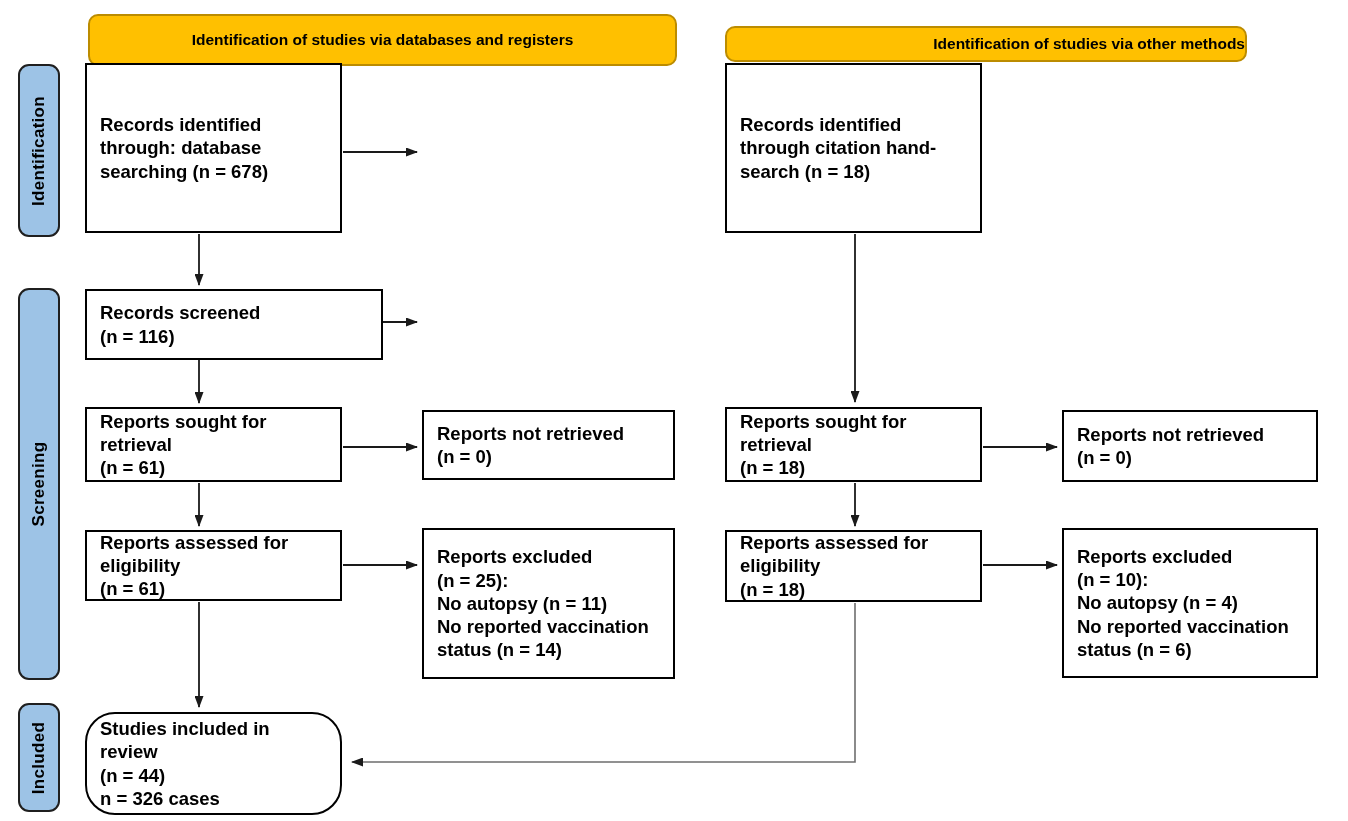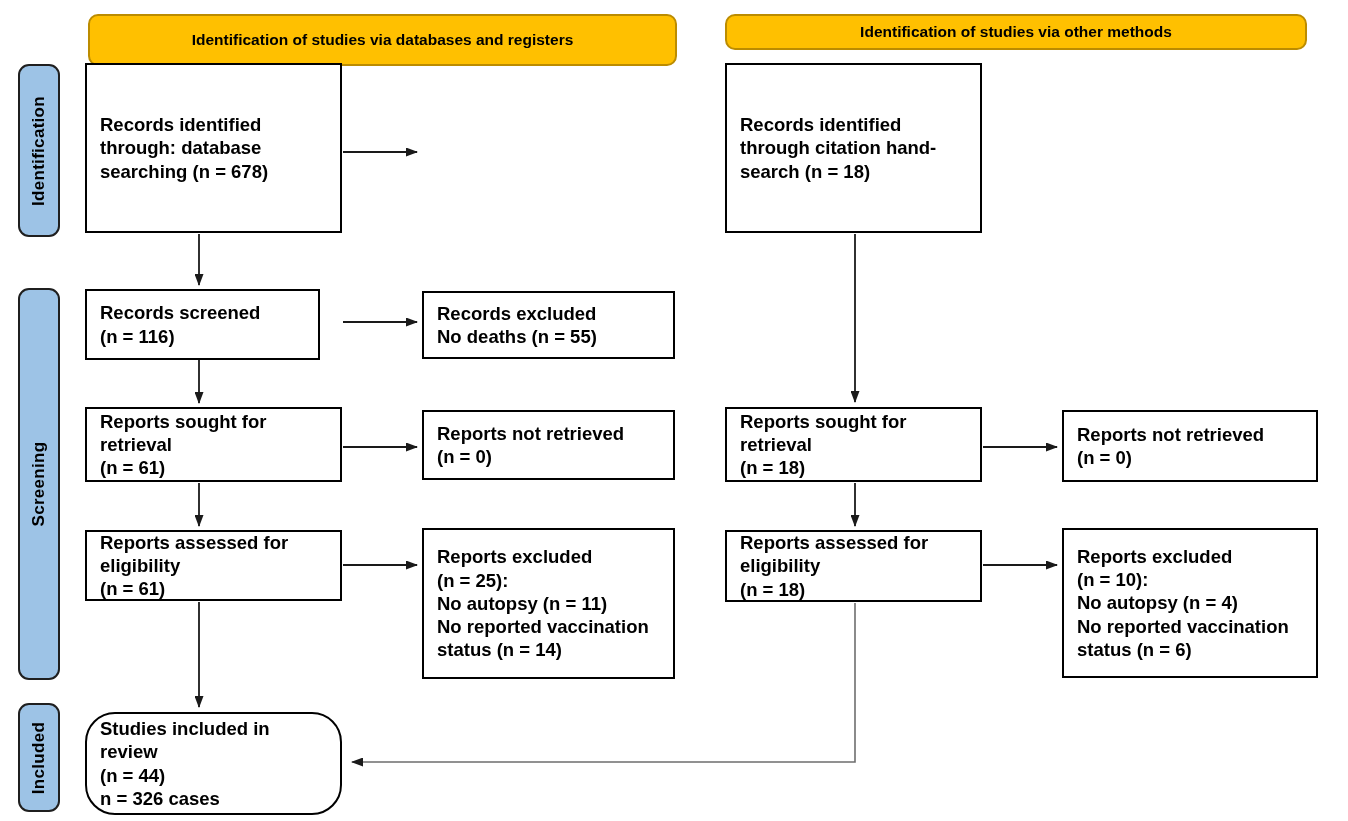--- a/index.html
+++ b/index.html
@@ -70,46 +70,42 @@
     <line class="arrow" x1="199" y1="602" x2="199" y2="707" marker-end="url(#ah)"></line>
     <line class="arrow" x1="855" y1="234" x2="855" y2="402" marker-end="url(#ah)"></line>
     <line class="arrow" x1="855" y1="483" x2="855" y2="526" marker-end="url(#ah)"></line>
 
     <polyline class="arrow elbow" points="855,603 855,762 352,762" marker-end="url(#ah)"></polyline>
   </svg>
 
   <div class="banner" style="left:88px; top:14px; width:589px; height:52px;">
     <span>Identification of studies via databases and registers</span>
   </div>
-  <div class="banner" style="left:725px; top:14px; width:582px; height:36px;">
+  <div class="banner" style="left:725px; top:26px; width:522px; height:36px;justify-content:flex-end;">
     <span>Identification of studies via other methods</span>
   </div>
 
   <div class="stage" style="left:18px; top:64px; width:42px; height:173px;">
     <span class="vtext">Identification</span>
   </div>
   <div class="stage" style="left:18px; top:288px; width:42px; height:392px;">
     <span class="vtext">Screening</span>
   </div>
   <div class="stage" style="left:18px; top:703px; width:42px; height:109px;">
     <span class="vtext">Included</span>
   </div>
 
   <div class="box" style="left:85px; top:63px; width:257px; height:170px;">
     <div class="box-text">Records identified
 through: database
 searching (n = 678)</div>
   </div>
-  <div class="box" style="left:85px; top:289px; width:235px; height:71px;">
+  <div class="box" style="left:85px; top:289px; width:298px; height:71px;">
     <div class="box-text">Records screened
 (n = 116)</div>
-  </div>
-  <div class="box" style="left:422px; top:291px; width:253px; height:68px;">
-    <div class="box-text">Records excluded
-No deaths (n = 55)</div>
   </div>
   <div class="box" style="left:85px; top:407px; width:257px; height:75px;">
     <div class="box-text">Reports sought for
 retrieval
 (n = 61)</div>
   </div>
   <div class="box" style="left:422px; top:410px; width:253px; height:70px;">
     <div class="box-text">Reports not retrieved
 (n = 0)</div>
   </div>

